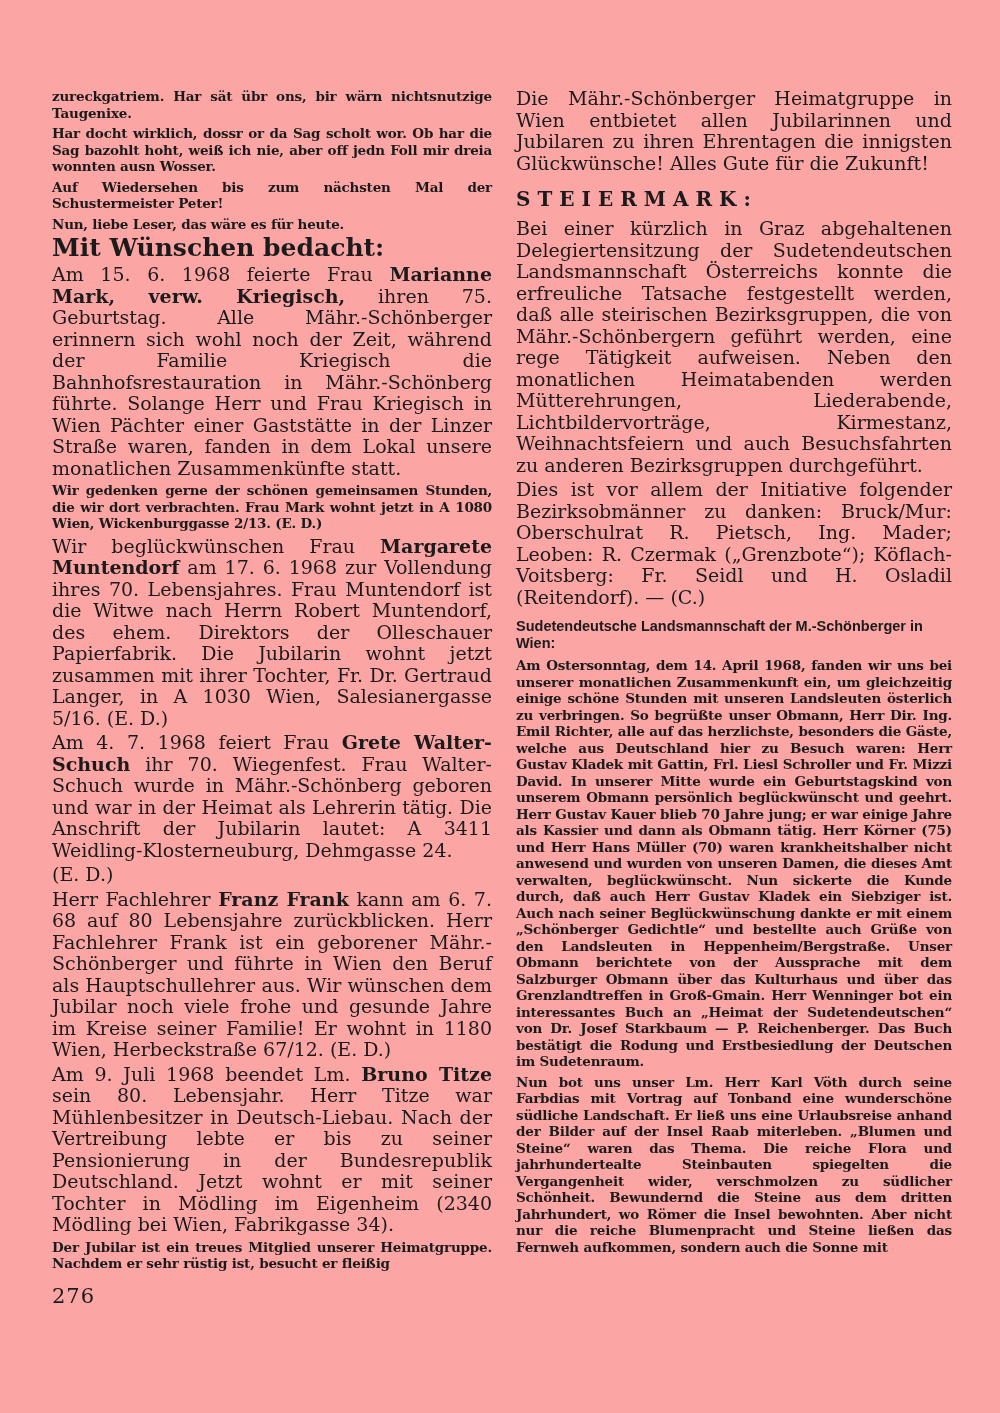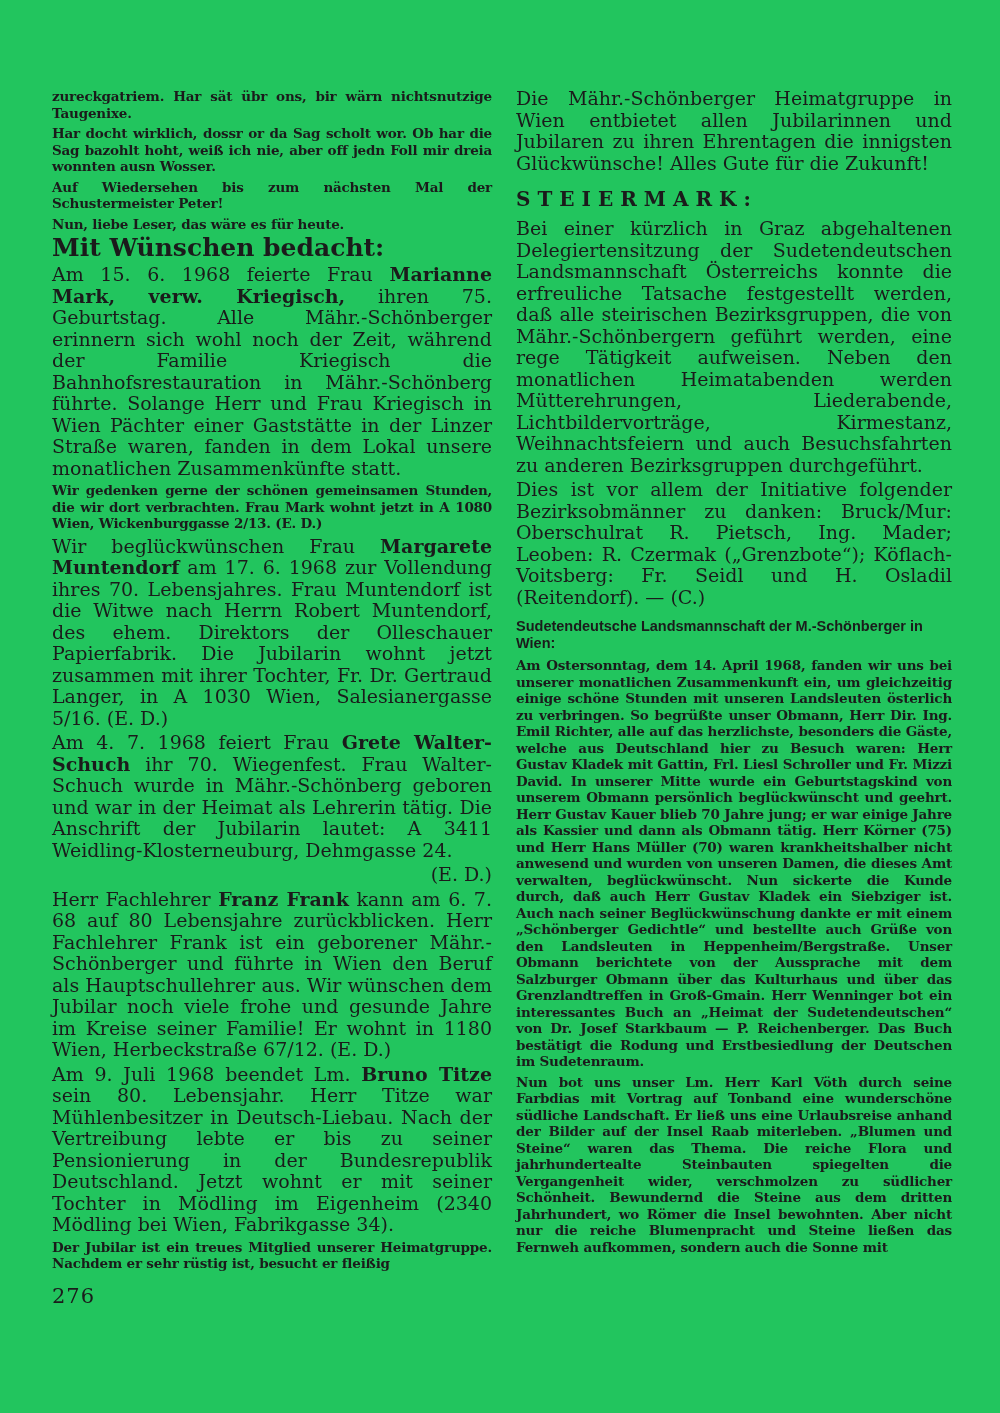--- a/index.html
+++ b/index.html
@@ -1,21 +1,21 @@
 <!DOCTYPE html>
 <html><head>
 <meta charset="utf-8">
 <style>
   html, body { margin: 0; padding: 0; background: #e8e8e4; }
   .page {
     position: relative;
     width: 1000px;
     height: 1413px;
     margin: 0 auto;
-    background: #22c55e;
+    background: #fca5a5;
     color: #1b1b1b;
     font-family: "DejaVu Serif", "Liberation Serif", serif;
     overflow: hidden;
   }
   .col { position: absolute; top: 88px; }
   .col-left  { left: 52px;  width: 440px; }
   .col-right { left: 516px; width: 436px; }
   p { margin: 0; }
   .body {
     font-size: 19px;
@@ -53,21 +53,21 @@
     letter-spacing: 7px;
     margin: 12px 0 6px 0;
   }
   .sans-head {
     font-family: "Liberation Sans", "DejaVu Sans", sans-serif;
     font-size: 14.5px;
     line-height: 17px;
     font-weight: bold;
     margin: 10px 0 5px 0;
   }
-  .sig { text-align: right; }
+  .sig { }
   .pagenum {
     position: absolute;
     left: 52px;
     top: 1284px;
     font-size: 21px;
     letter-spacing: 1px;
   }
 </style>
 </head>
 <body>

